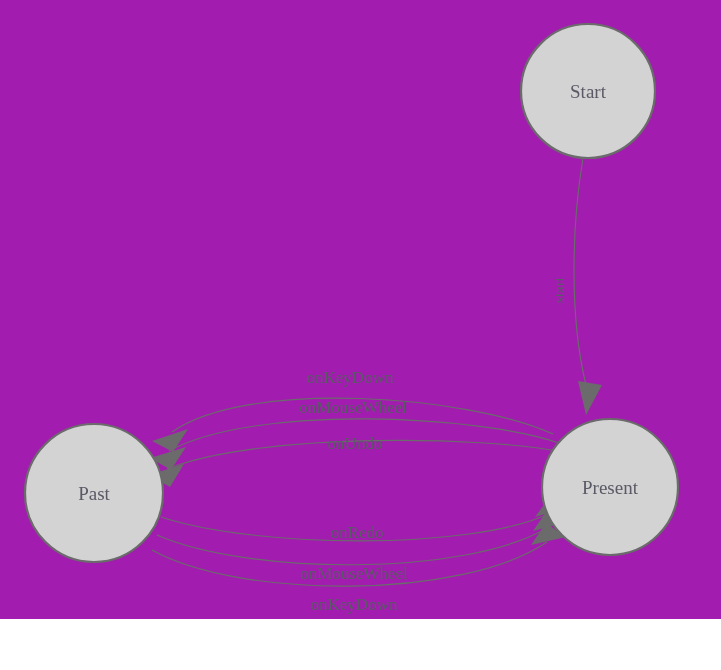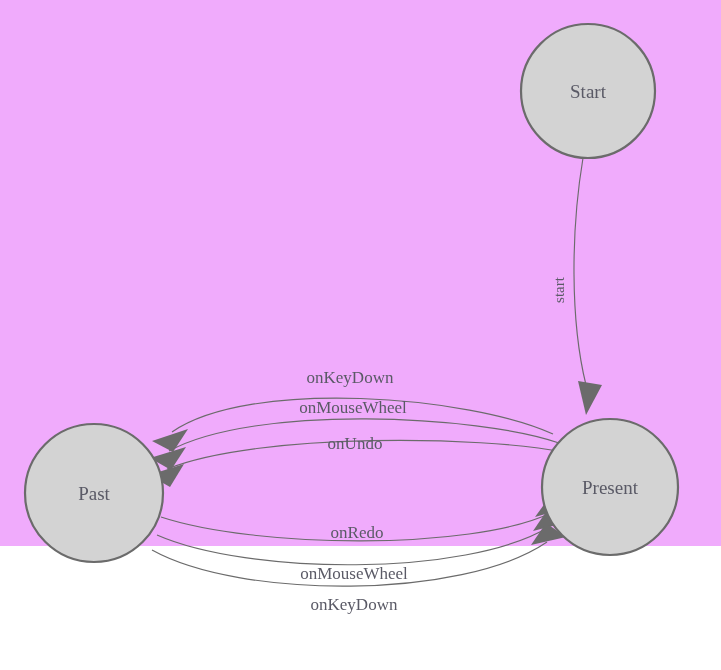--- a/index.html
+++ b/index.html
@@ -9,22 +9,22 @@
   }
   body {
     width: 721px;
     height: 670px;
     overflow: hidden;
     font-family: "Liberation Serif", "DejaVu Serif", serif;
   }
   #diagram-canvas {
     position: relative;
     width: 721px;
-    height: 546px;
-    background: #f0abfc;
+    height: 619px;
+    background: #a21caf;
   }
   svg#graph {
     position: absolute;
     top: 0;
     left: 0;
     width: 721px;
     height: 670px;
     display: block;
   }
   .node-shape {

